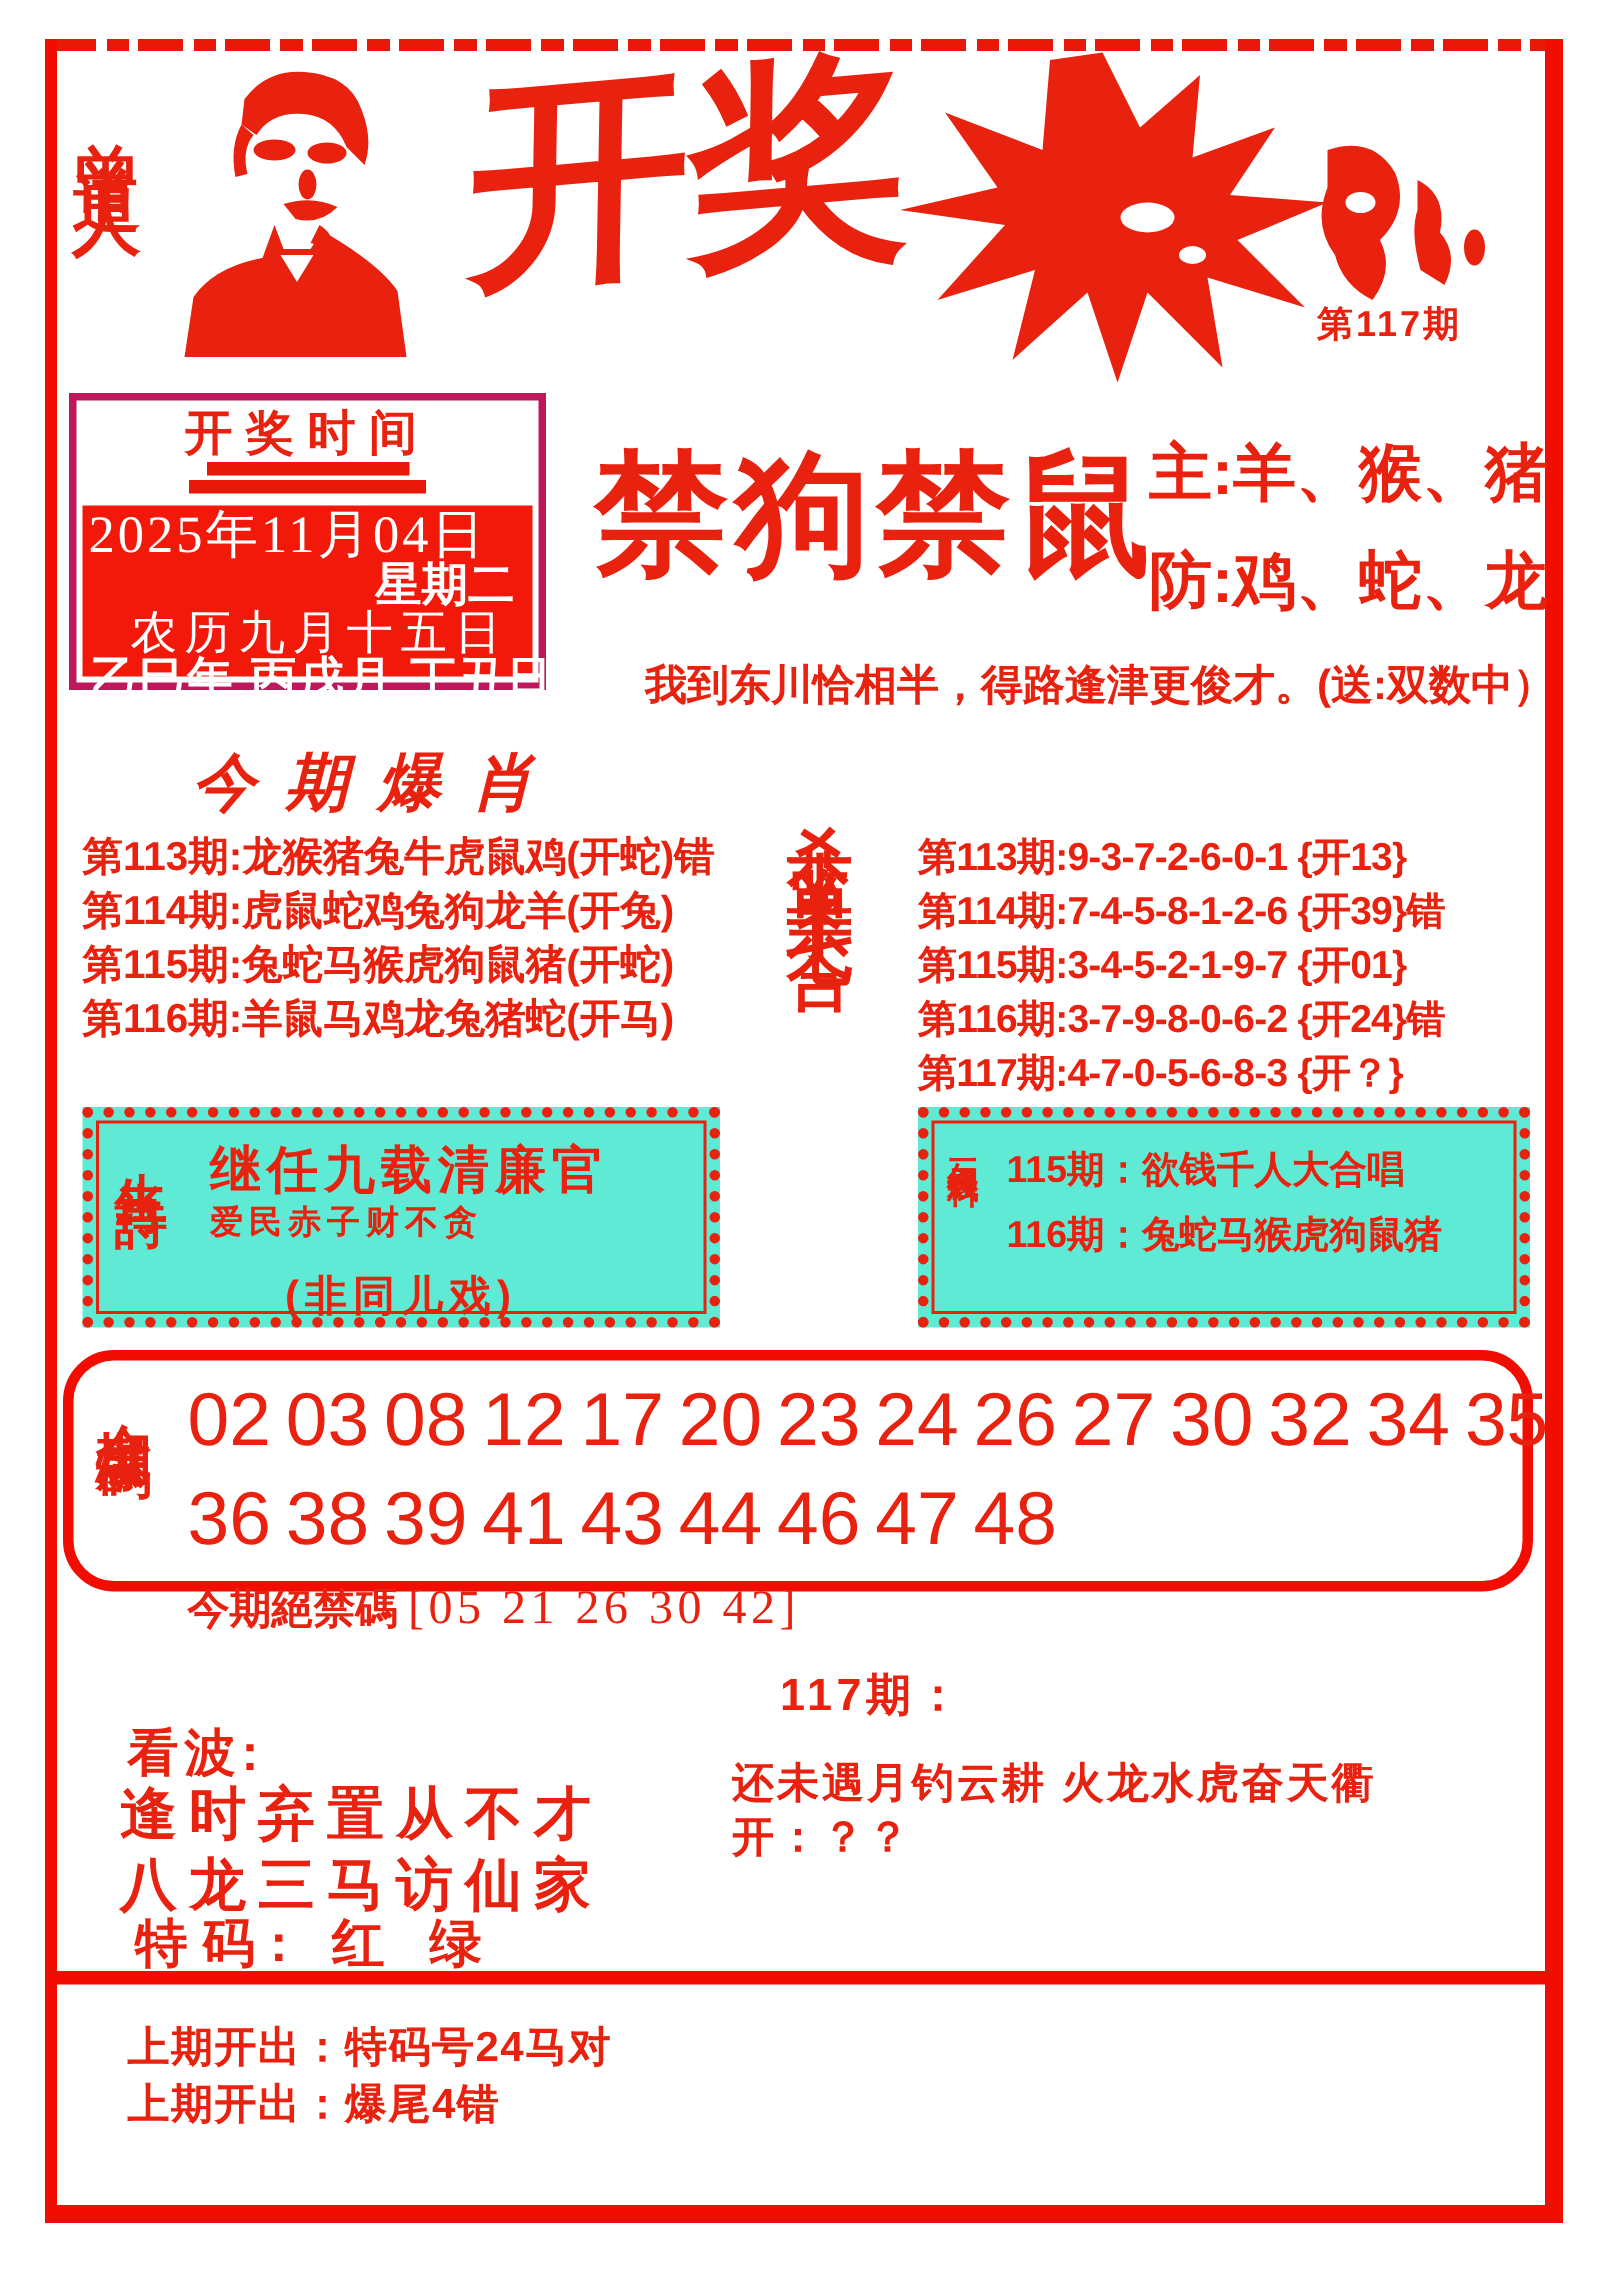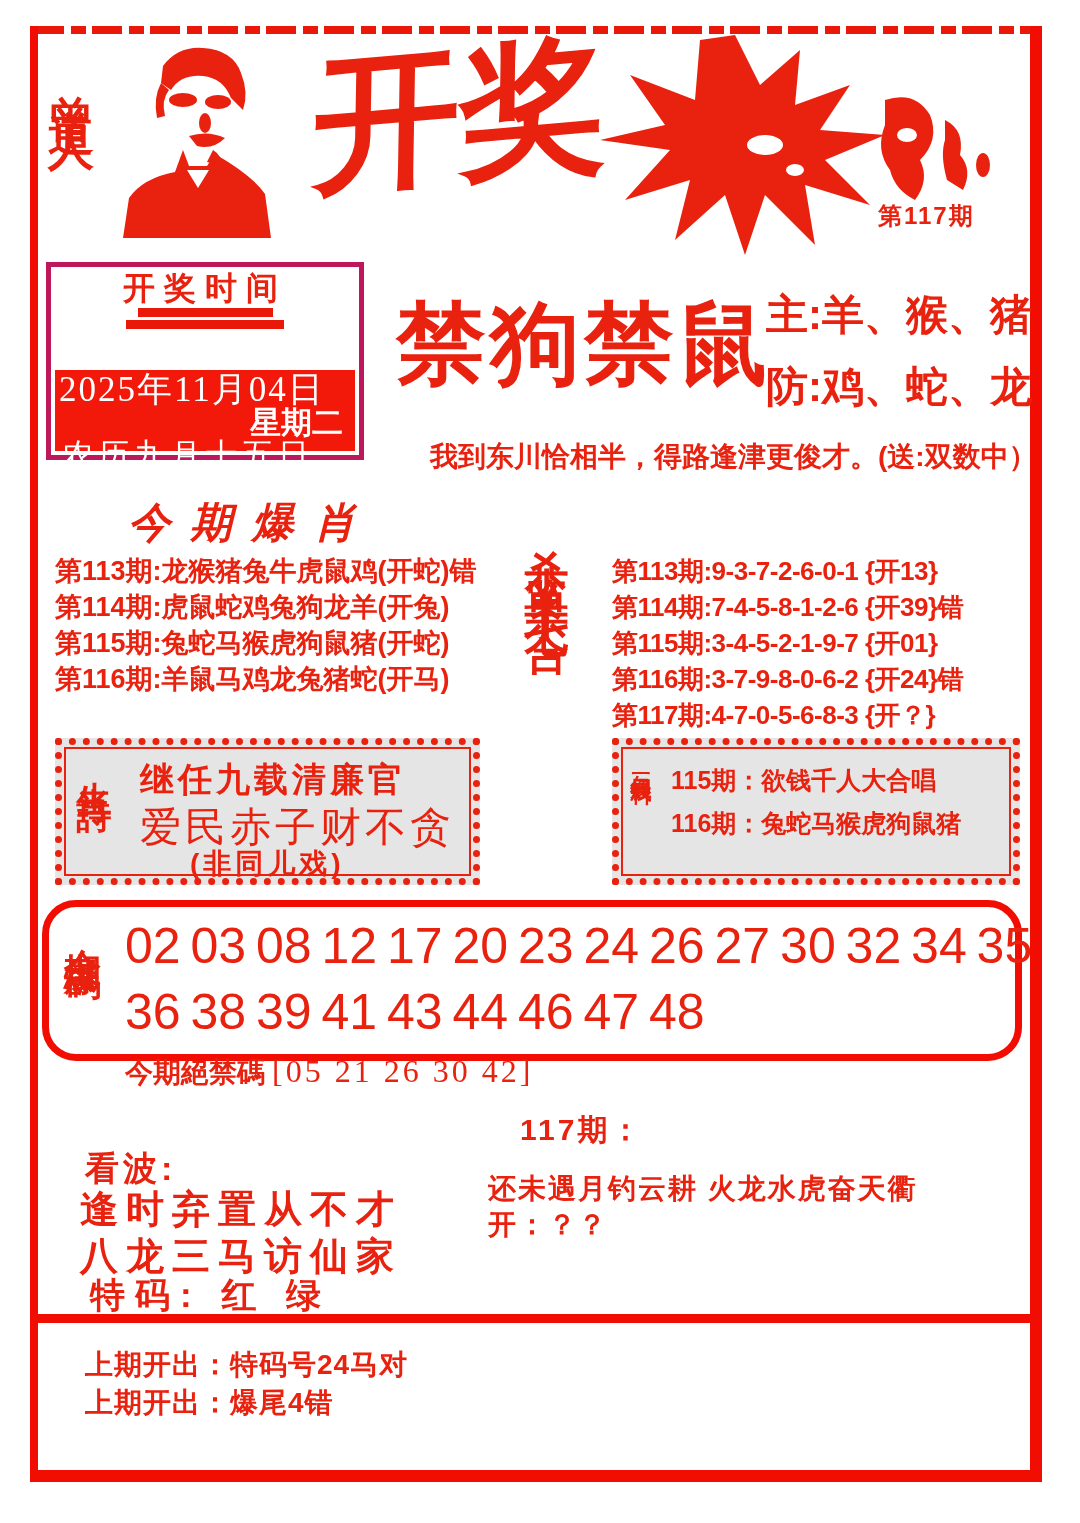--- a/index.html
+++ b/index.html
@@ -22,49 +22,49 @@
     font-weight:900;font-size:148px;line-height:1.05;transform:rotate(-5deg) skewX(-6deg);white-space:nowrap;}
   .issue-label{left:878px;top:200px;font-size:24px;font-weight:bold;letter-spacing:2px;}
   
   .draw-box{left:46px;top:262px;width:318px;height:198px;border:5px solid #be185d;box-sizing:border-box;}
   .draw-title{margin-top:5px;text-align:center;font-family:"Liberation Serif",serif;font-weight:bold;
     font-size:32px;letter-spacing:9px;line-height:1;}
   .bar{background:#ea1808;height:9px;margin:4px auto 0;}
   .bar1{width:135px;}
   .bar2{width:158px;margin-top:3px;}
   .date-block{position:absolute;left:4px;right:4px;top:70px;bottom:4px;background:#f2180a;color:#fff;
-    font-family:"Liberation Serif",serif;margin-top:33px;}
+    font-family:"Liberation Serif",serif;}
   .date-line{font-size:35px;line-height:35px;padding:2px 0 0 4px;letter-spacing:2px;white-space:nowrap;}
   .weekday-line{font-size:31px;line-height:32px;text-align:right;padding-right:12px;font-family:"Liberation Sans",sans-serif;font-weight:bold;}
-  .lunar-line{font-size:31px;line-height:31px;padding-left:7px;letter-spacing:5px;white-space:nowrap;}
+  .lunar-line{font-size:31px;line-height:31px;padding-left:32px;letter-spacing:5px;white-space:nowrap;}
   .ganzhi-line{font-size:30px;line-height:31px;padding-left:6px;letter-spacing:2px;font-family:"Liberation Sans",sans-serif;font-weight:bold;white-space:nowrap;}
   
   .ban-title{left:396px;top:300px;font-family:"Liberation Serif",serif;font-weight:900;
     font-size:90px;line-height:1;letter-spacing:4px;white-space:nowrap;}
   .zhu-line{left:766px;top:294px;font-size:42px;font-weight:bold;line-height:1;white-space:nowrap;}
   .fang-line{left:766px;top:366px;font-size:42px;font-weight:bold;line-height:1;white-space:nowrap;}
   .verse-line{left:430px;top:438px;font-size:28px;font-weight:bold;white-space:nowrap;}
   
   .sec-title{font-family:"Liberation Serif",serif;font-weight:900;font-size:42px;line-height:1;
     letter-spacing:20px;font-style:italic;white-space:nowrap;}
   .baoxiao-title{left:128px;top:502px;}
   .qiwei-title{left:700px;top:502px;letter-spacing:14px;}
   .tip-rows{font-weight:bold;font-size:27px;line-height:36px;white-space:nowrap;}
   .baoxiao-rows{left:55px;top:553px;}
   .qiwei-rows{left:612px;top:553px;font-size:26px;letter-spacing:-0.5px;}
   .vert-slogan{left:524px;top:514px;writing-mode:vertical-rl;font-family:"Liberation Serif",serif;
     font-weight:bold;font-size:44px;letter-spacing:16px;line-height:1;}
   
-  .chain-box{box-sizing:border-box;border:7px dotted #e8220f;outline:2px solid #e8220f;outline-offset:-11px;background:#e5e5e5;}
+  .chain-box{box-sizing:border-box;border:7px dotted #e8220f;outline:2px solid #e8220f;outline-offset:-11px;background:#5eead4;}
   .poem-box{left:55px;top:738px;width:425px;height:147px;}
   .money-box{left:612px;top:738px;width:408px;height:147px;}
   .poem-label{left:14px;top:8px;writing-mode:vertical-rl;font-family:"Liberation Serif",serif;
     font-weight:bold;font-size:35px;letter-spacing:8px;line-height:1;}
   .poem-l1{left:78px;top:12px;font-size:34px;font-weight:bold;letter-spacing:4px;white-space:nowrap;}
-  .poem-l2{left:78px;top:55px;font-size:41px;font-weight:normal;letter-spacing:4px;white-space:nowrap;}
+  .poem-l2{left:78px;top:55px;font-size:22px;font-weight:bold;letter-spacing:4px;white-space:nowrap;}
   .poem-note{left:128px;top:100px;font-size:28px;font-weight:bold;letter-spacing:4px;white-space:nowrap;}
   .money-label{left:12px;top:10px;writing-mode:vertical-rl;font-size:21px;font-weight:bold;letter-spacing:3px;line-height:1;}
   .money-rows{left:52px;top:14px;font-size:25px;font-weight:bold;line-height:43px;white-space:nowrap;}
   
   .baoma-box{left:42px;top:900px;width:980px;height:161px;box-sizing:border-box;
     border:7px solid #f20d02;border-radius:34px;}
   .baoma-label{left:15px;top:12px;writing-mode:vertical-rl;font-size:37px;font-weight:bold;letter-spacing:5px;line-height:1;}
   .num-row{left:76px;font-size:50px;line-height:1;word-spacing:-4px;white-space:nowrap;}
   .num-row1{top:14px;}
   .num-row2{top:80px;}

